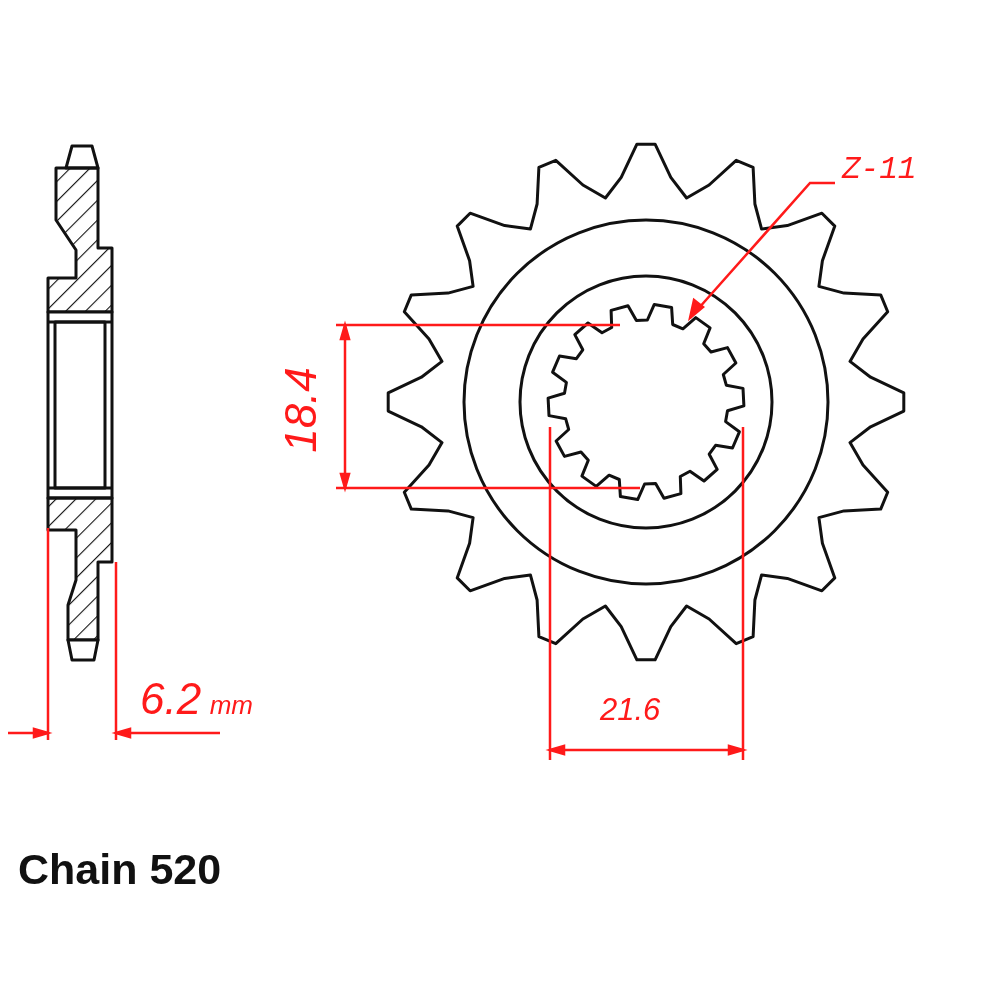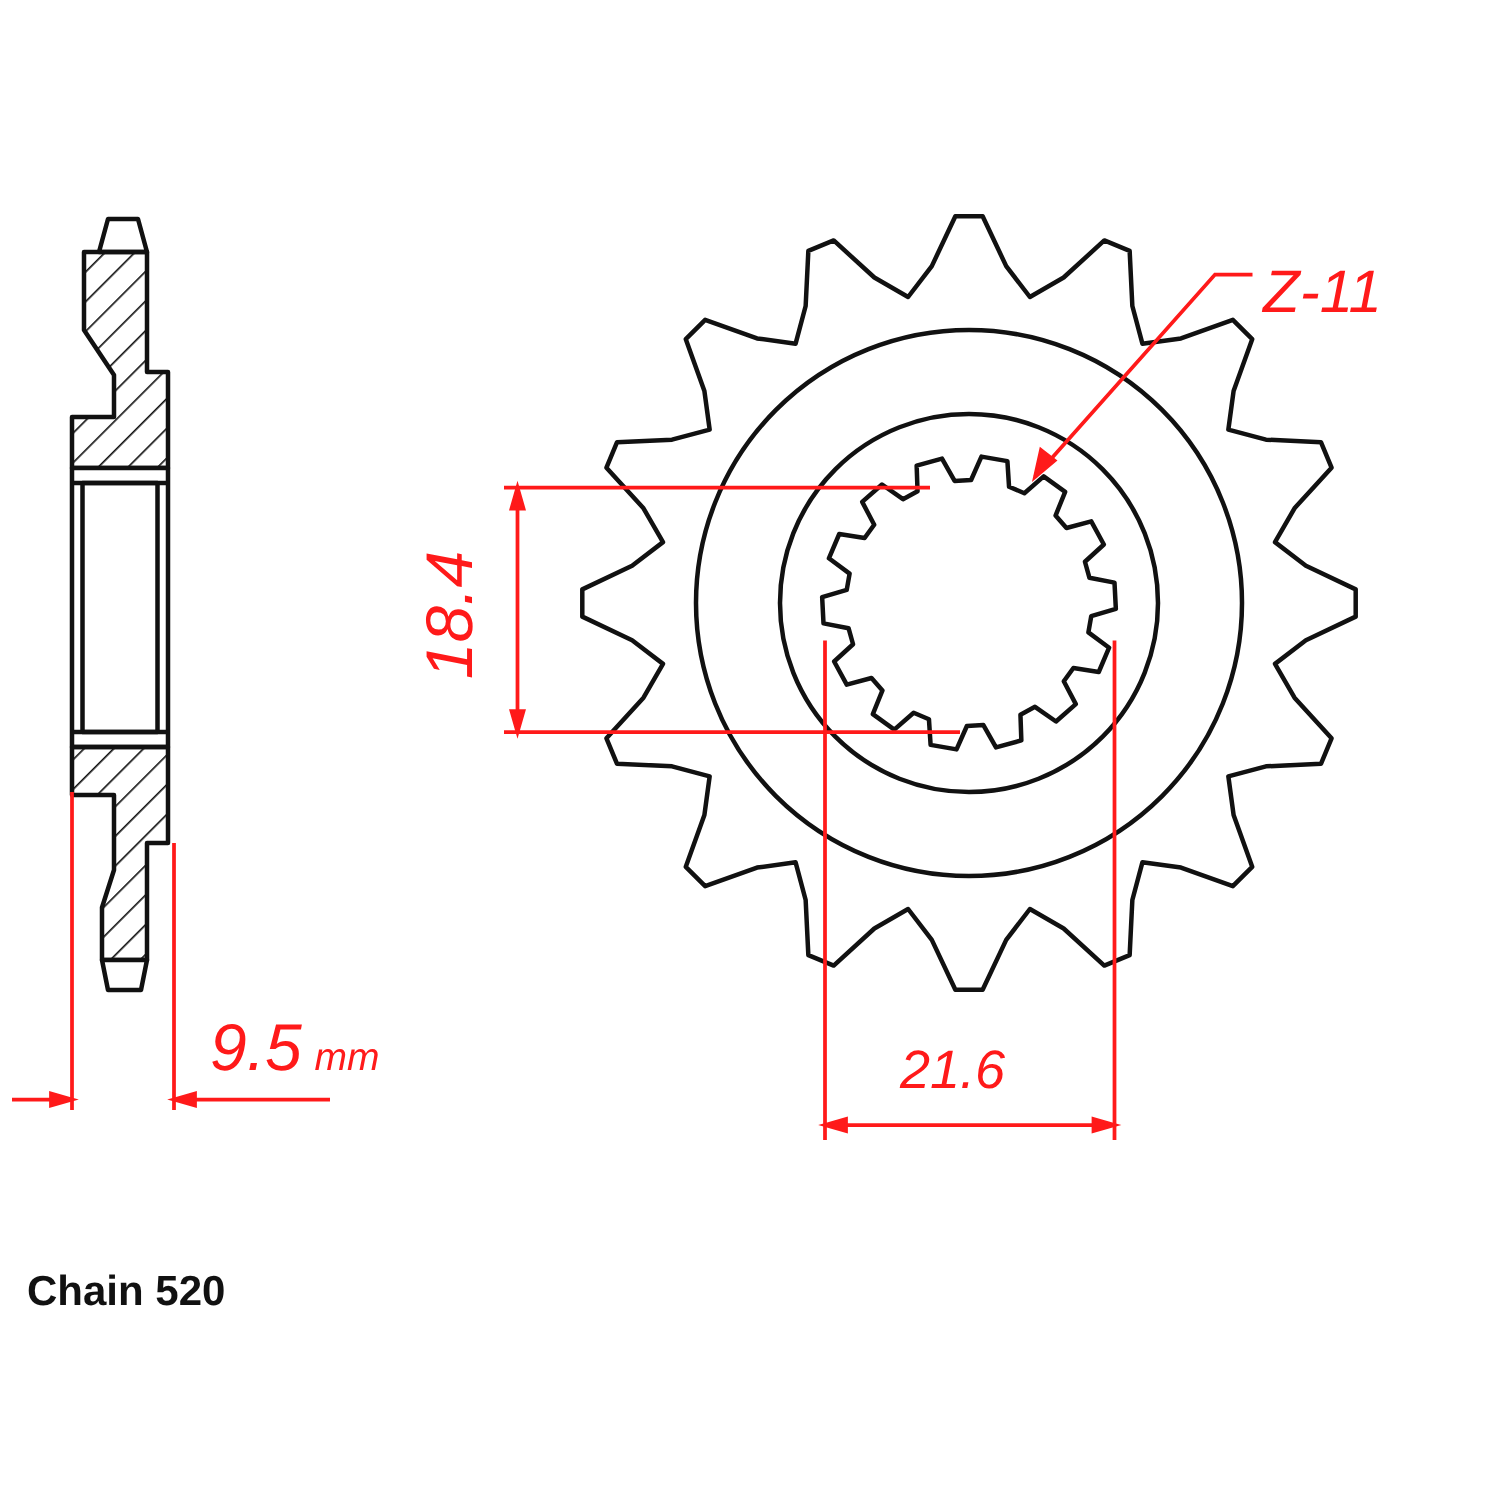--- a/index.html
+++ b/index.html
@@ -1,19 +1,19 @@
 <!DOCTYPE html>
 <html><head>
 <meta charset="utf-8">
 <style>
   html,body{margin:0;padding:0;background:#ffffff;}
   body{width:1000px;height:1000px;position:relative;overflow:hidden;font-family:"Liberation Sans",sans-serif;}
   svg{position:absolute;left:0;top:0;}
   .lbl{position:absolute;color:#ff1a1a;font-family:"Liberation Sans",sans-serif;font-style:italic;white-space:nowrap;}
-  #chain{position:absolute;left:18px;top:845px;font-size:28px;font-weight:bold;color:#111;font-family:"Liberation Sans",sans-serif;}
+  #chain{position:absolute;left:18px;top:845px;font-size:43px;font-weight:bold;color:#111;font-family:"Liberation Sans",sans-serif;}
 </style>
 </head>
 <body>
 
 <svg width="1000" height="1000" viewBox="0 0 1000 1000">
   <defs>
     <pattern id="hatch" patternUnits="userSpaceOnUse" width="14" height="14" patternTransform="rotate(45)">
       <line x1="0" y1="0" x2="0" y2="14" stroke="#111" stroke-width="2.2"></line>
     </pattern>
   </defs>
@@ -62,20 +62,20 @@
     <line x1="743" y1="427" x2="743" y2="760"></line>
     <line x1="550" y1="750" x2="743" y2="750"></line>
     <path d="M550,750 L564,746 L564,754 Z"></path>
     <path d="M743,750 L729,746 L729,754 Z"></path>
 
     <polyline points="690,318 810,183 835,183" fill="none"></polyline>
     <path d="M690,318 L694,300 L703,307 Z"></path>
   </g>
 </svg>
 
-<div class="lbl" style="left:842px;top:173px;font-size:40px;">Z-11</div>
+<div class="lbl" style="left:842px;top:152px;font-size:31px;font-family:Liberation Mono, monospace;">Z-11</div>
 <div class="lbl" style="left:258px;top:385px;font-size:44px;transform:rotate(-90deg);transform-origin:center;">18.4</div>
-<div class="lbl" style="left:600px;top:692px;font-size:36px;">21.6</div>
+<div class="lbl" style="left:600px;top:692px;font-size:31px;">21.6</div>
 <div class="lbl" style="left:140px;top:674px;">
-  <span style="font-size:44px;">9.5</span>
+  <span style="font-size:44px;">6.2</span>
   <span style="font-size:26px;margin-left:4px;">mm</span>
 </div>
 <div id="chain">Chain 520</div>
 
 </body></html>

